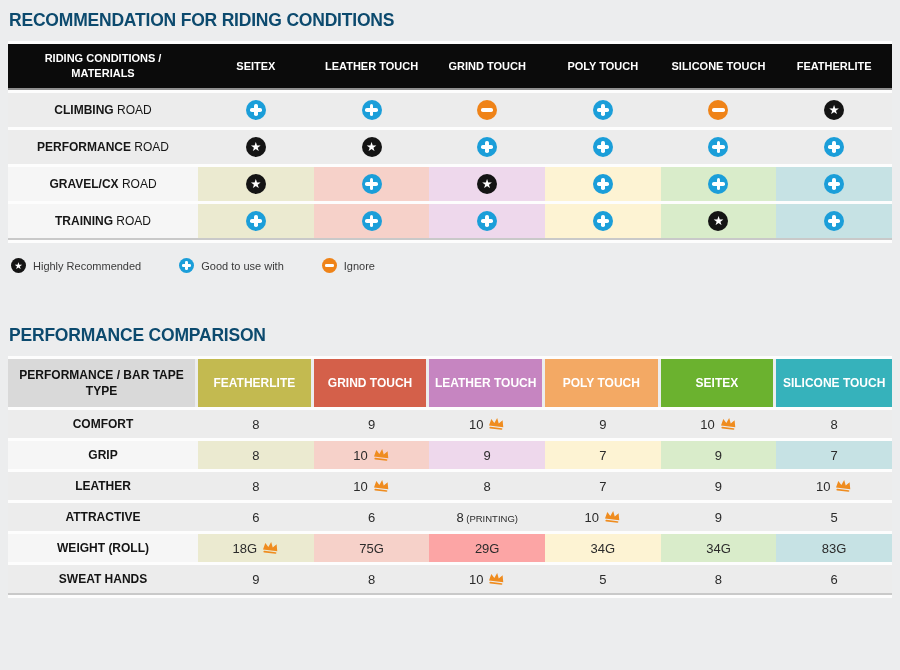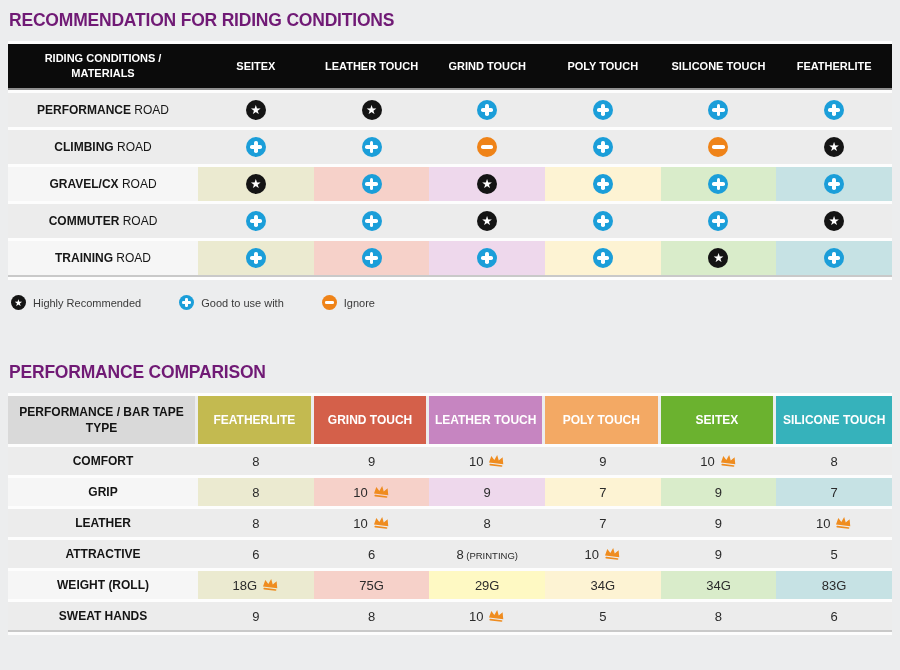--- a/index.html
+++ b/index.html
@@ -5,21 +5,21 @@
   html,body { margin:0; padding:0; }
   body {
     width:900px; height:670px; overflow:hidden;
     background:#ecedee;
     font-family:"Liberation Sans", sans-serif;
     color:#111;
   }
   .page { padding:6px 8px; }
 
   h1 {
-    font-size:17.5px; font-weight:bold; color:#701a75;
+    font-size:17.5px; font-weight:bold; color:#0c4a6e;
     letter-spacing:-0.2px; margin:4px 0 10px 1px;
   }
   h1.second { margin-top:52px; }
 
   table {
     width:100%; table-layout:fixed;
     border-collapse:separate; border-spacing:0 3px;
     background:#fdfdfd;
   }
 
@@ -117,54 +117,45 @@
         <th>SEITEX</th>
         <th>LEATHER TOUCH</th>
         <th>GRIND TOUCH</th>
         <th>POLY TOUCH</th>
         <th>SILICONE TOUCH</th>
         <th>FEATHERLITE</th>
       </tr>
     </thead>
     <tbody id="t1body">
         <tr class="">
+          <td class="rowlabel"><span class="b">CLIMBING</span>&nbsp;ROAD</td>
+          <td><span class="ic ic-plus"></span></td>
+          <td><span class="ic ic-plus"></span></td>
+          <td><span class="ic ic-minus"></span></td>
+          <td><span class="ic ic-plus"></span></td>
+          <td><span class="ic ic-minus"></span></td>
+          <td><span class="ic ic-star"></span></td>
+        </tr>
+        <tr class="">
           <td class="rowlabel"><span class="b">PERFORMANCE</span>&nbsp;ROAD</td>
           <td><span class="ic ic-star"></span></td>
           <td><span class="ic ic-star"></span></td>
           <td><span class="ic ic-plus"></span></td>
           <td><span class="ic ic-plus"></span></td>
           <td><span class="ic ic-plus"></span></td>
           <td><span class="ic ic-plus"></span></td>
-        </tr>
-        <tr class="">
-          <td class="rowlabel"><span class="b">CLIMBING</span>&nbsp;ROAD</td>
-          <td><span class="ic ic-plus"></span></td>
-          <td><span class="ic ic-plus"></span></td>
-          <td><span class="ic ic-minus"></span></td>
-          <td><span class="ic ic-plus"></span></td>
-          <td><span class="ic ic-minus"></span></td>
-          <td><span class="ic ic-star"></span></td>
         </tr>
         <tr class="tinted">
           <td class="rowlabel"><span class="b">GRAVEL/CX</span>&nbsp;ROAD</td>
           <td style="background: rgb(235, 234, 208);"><span class="ic ic-star"></span></td>
           <td style="background: rgb(246, 209, 201);"><span class="ic ic-plus"></span></td>
           <td style="background: rgb(238, 216, 236);"><span class="ic ic-star"></span></td>
           <td style="background: rgb(253, 243, 211);"><span class="ic ic-plus"></span></td>
           <td style="background: rgb(217, 236, 202);"><span class="ic ic-plus"></span></td>
           <td style="background: rgb(198, 226, 228);"><span class="ic ic-plus"></span></td>
-        </tr>
-        <tr class="">
-          <td class="rowlabel"><span class="b">COMMUTER</span>&nbsp;ROAD</td>
-          <td><span class="ic ic-plus"></span></td>
-          <td><span class="ic ic-plus"></span></td>
-          <td><span class="ic ic-star"></span></td>
-          <td><span class="ic ic-plus"></span></td>
-          <td><span class="ic ic-plus"></span></td>
-          <td><span class="ic ic-star"></span></td>
         </tr>
         <tr class="tinted">
           <td class="rowlabel"><span class="b">TRAINING</span>&nbsp;ROAD</td>
           <td style="background: rgb(235, 234, 208);"><span class="ic ic-plus"></span></td>
           <td style="background: rgb(246, 209, 201);"><span class="ic ic-plus"></span></td>
           <td style="background: rgb(238, 216, 236);"><span class="ic ic-plus"></span></td>
           <td style="background: rgb(253, 243, 211);"><span class="ic ic-plus"></span></td>
           <td style="background: rgb(217, 236, 202);"><span class="ic ic-star"></span></td>
           <td style="background: rgb(198, 226, 228);"><span class="ic ic-plus"></span></td>
         </tr>
@@ -264,21 +255,21 @@
           <td><span>9</span></td>
           <td><span>5</span></td>
         </tr>
         <tr class="tinted">
           <td class="lblcell">WEIGHT (ROLL)</td>
           <td style="background: rgb(235, 234, 208);"><span>18G</span><svg class="crown" viewBox="0 0 26 19" fill="#ef8c1f">
               <path d="M2 14 L4.3 3.6 L9.6 9 L13 1 L16.4 9 L21.7 3.6 L24 14 Z"></path>
               <rect x="3" y="15.6" width="20" height="2.6" rx="1.3"></rect>
             </svg></td>
           <td style="background: rgb(246, 209, 201);"><span>75G</span></td>
-          <td style="background: #fef9c3;"><span>29G</span></td>
+          <td style="background: #fca5a5;"><span>29G</span></td>
           <td style="background: rgb(253, 243, 211);"><span>34G</span></td>
           <td style="background: rgb(217, 236, 202);"><span>34G</span></td>
           <td style="background: rgb(198, 226, 228);"><span>83G</span></td>
         </tr>
         <tr class="">
           <td class="lblcell">SWEAT HANDS</td>
           <td><span>9</span></td>
           <td><span>8</span></td>
           <td><span>10</span><svg class="crown" viewBox="0 0 26 19" fill="#ef8c1f">
               <path d="M2 14 L4.3 3.6 L9.6 9 L13 1 L16.4 9 L21.7 3.6 L24 14 Z"></path>

